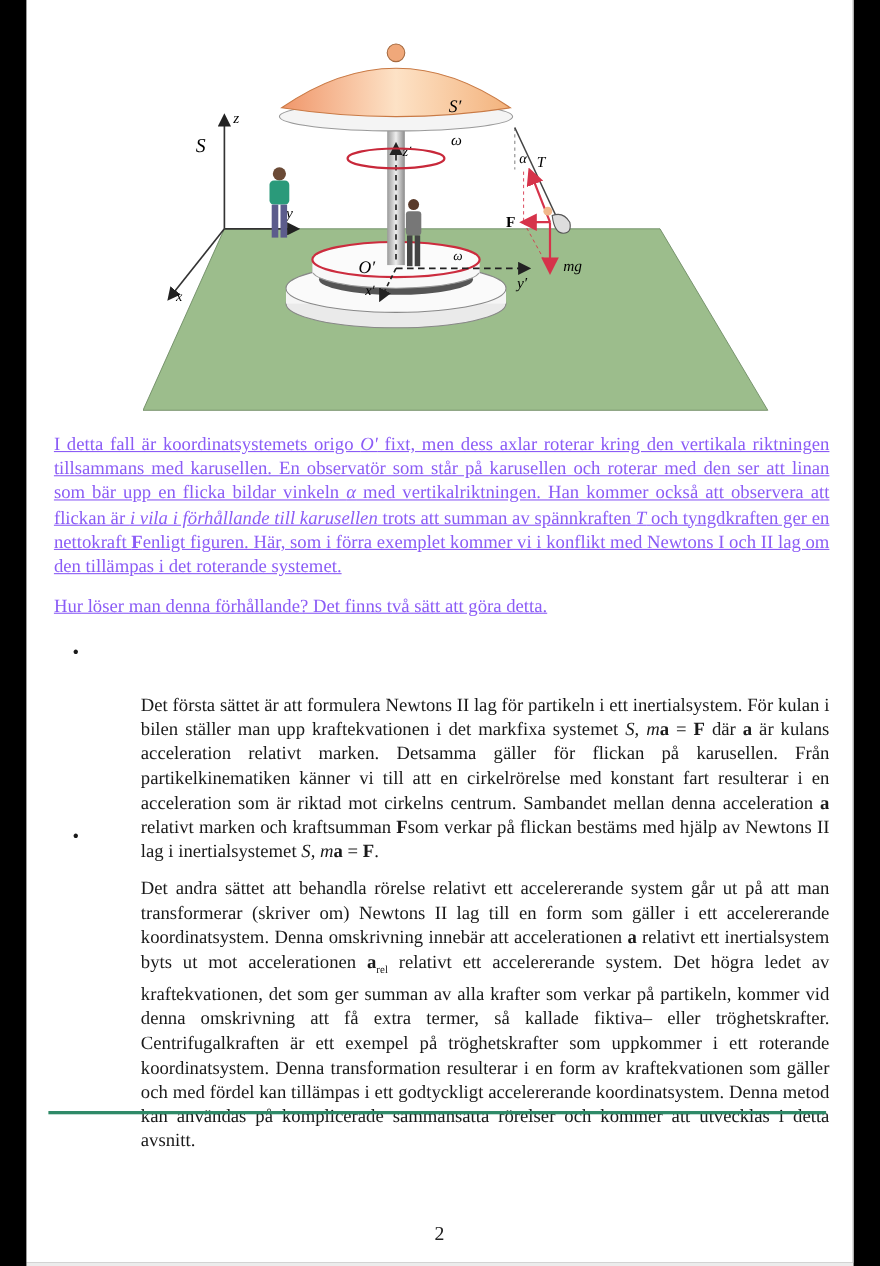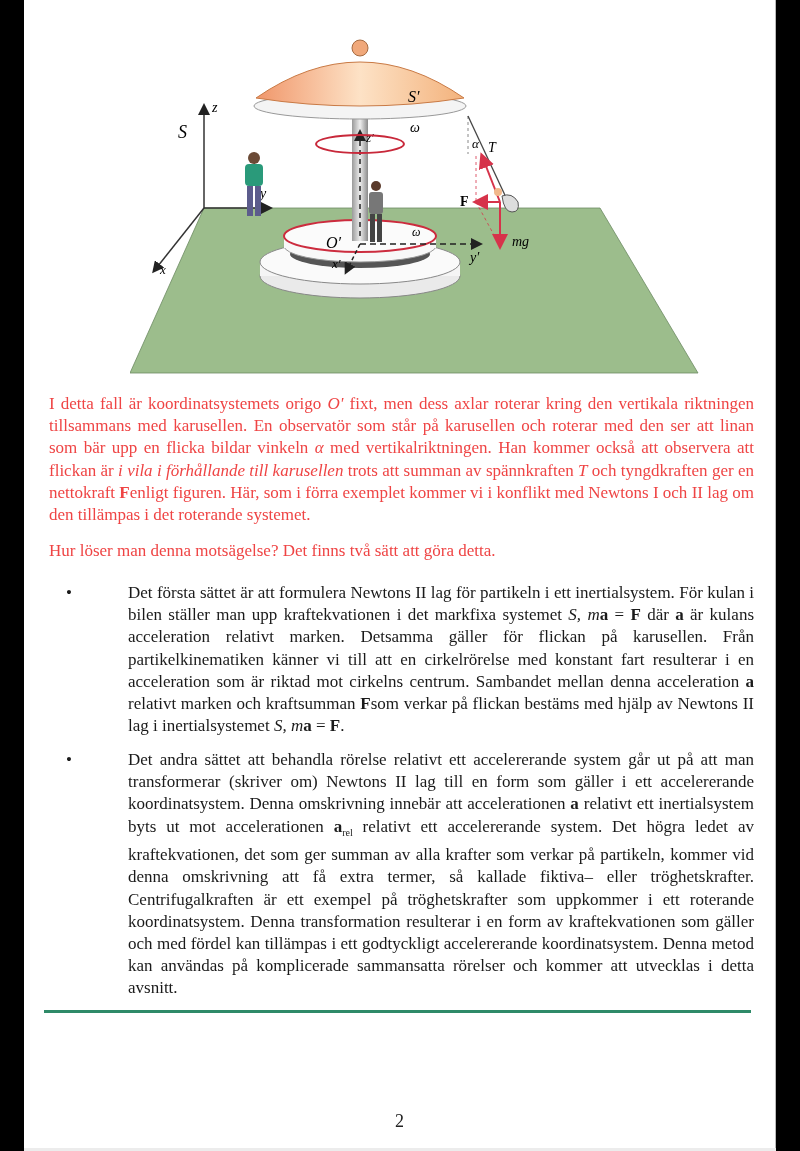--- a/index.html
+++ b/index.html
@@ -7,30 +7,30 @@
     width: 800px; height: 1151px; background: #000; position: relative; overflow: hidden;
     font-family: "Liberation Serif", serif;
   }
   .page {
     position: absolute; left: 24px; top: 0; width: 751px; height: 1148px;
     background: #fff; border-right: 1px solid #bbb;
   }
   .figure { position: absolute; left: 106px; top: 36px; width: 580px; height: 340px; }
   .text-block {
     position: absolute; left: 25px; width: 705px;
-    font-size: 17px; line-height: 22.2px; color: #ef4444; text-align: justify;
+    font-size: 17px; line-height: 22.2px; color: #8b5cf6; text-align: justify; text-decoration: underline;
   }
   .p1 { top: 393px; }
   .p2 { top: 540px; }
   .bullet-item {
     position: absolute; left: 25px; width: 705px;
     font-size: 17px; line-height: 22.2px; color: #1a1a1a;
   }
   .bullet-item .dot { position: absolute; left: 17px; top: 0; }
-  .bullet-item .btext { margin-left: 79px; text-align: justify; }
+  .bullet-item .btext { margin-left: 79px; text-align: justify; margin-top: 48px; }
   .b1 { top: 582px; }
   .b2 { top: 749px; }
   .rule { position: absolute; left: 20px; width: 707px; top: 1010px; height: 3px; background: #2f8a68; }
   .pagenum { position: absolute; left: 0; width: 751px; top: 1111px; text-align: center; font-size: 18px; color: #222; }
   .bottom-strip { position: absolute; left: 24px; top: 1148px; width: 752px; height: 3px; background: #ececec; }
   i.v { font-style: italic; }
   b.vec { font-weight: bold; }
   sub { font-size: 10px; }
   .fig-label { font-family: "Liberation Serif", serif; font-style: italic; }
 </style>
@@ -126,21 +126,21 @@
     <g>
       <path d="M372,160 q10,-4 16,6 q2,10 -6,10 q-8,0 -10,-16 z" fill="#ddd" stroke="#555"></path>
       <circle cx="368" cy="156" r="4" fill="#f1b88b"></circle>
     </g>
   </svg>
 
   <div class="text-block p1">
     <span>I detta fall är koordinatsystemets origo </span><i class="v">O'</i><span> fixt, men dess axlar roterar kring den vertikala riktningen tillsammans med karusellen. En observatör som står på karusellen och roterar med den ser att linan som bär upp en flicka bildar vinkeln </span><i class="v">α</i><span> med vertikalriktningen. Han kommer också att observera att flickan är </span><i class="v">i vila i förhållande till karusellen</i><span> trots att summan av spännkraften </span><i class="v">T</i><span> och tyngdkraften ger en nettokraft </span><b class="vec">F</b><span>enligt figuren. Här, som i förra exemplet kommer vi i konflikt med Newtons I och II lag om den tillämpas i det roterande systemet.</span>
   </div>
 
-  <div class="text-block p2">Hur löser man denna motsägelse? Det finns två sätt att göra detta.</div>
+  <div class="text-block p2">Hur löser man denna förhållande? Det finns två sätt att göra detta.</div>
 
   <div class="bullet-item b1">
     <span class="dot">•</span>
     <div class="btext">
       <span>Det första sättet är att formulera Newtons II lag för partikeln i ett inertialsystem. För kulan i bilen ställer man upp kraftekvationen i det markfixa systemet </span><i class="v">S,</i> <i class="v">m</i><b class="vec">a</b><span> = </span><b class="vec">F</b><span> där </span><b class="vec">a</b><span> är kulans acceleration relativt marken. Detsamma gäller för flickan på karusellen. Från partikelkinematiken känner vi till att en cirkelrörelse med konstant fart resulterar i en acceleration som är riktad mot cirkelns centrum. Sambandet mellan denna acceleration </span><b class="vec">a</b><span> relativt marken och kraftsumman </span><b class="vec">F</b><span>som verkar på flickan bestäms med hjälp av Newtons II lag i inertialsystemet </span><i class="v">S,</i> <i class="v">m</i><b class="vec">a</b><span> = </span><b class="vec">F</b><span>.</span>
     </div>
   </div>
 
   <div class="bullet-item b2">
     <span class="dot">•</span>

